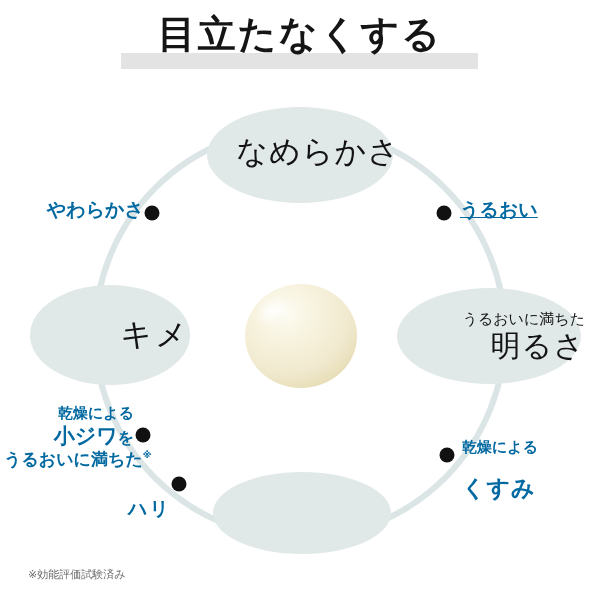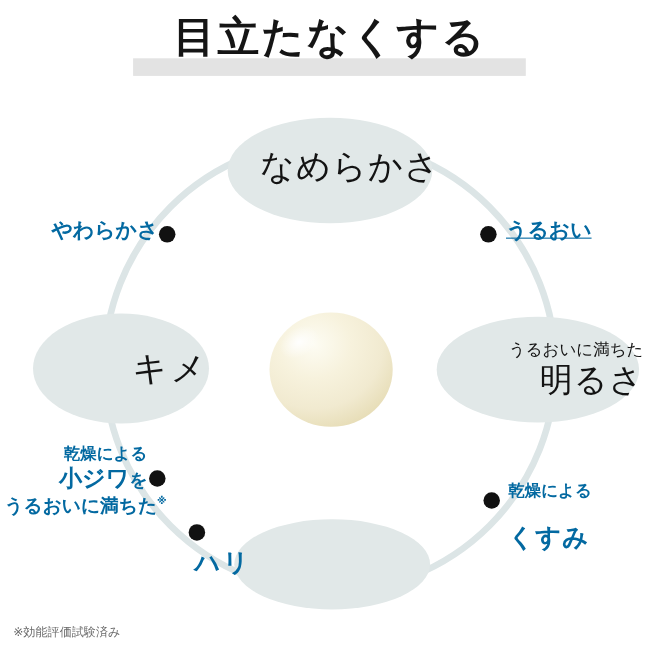--- a/index.html
+++ b/index.html
@@ -171,30 +171,30 @@
     display: block;
     font-size: 23px;
     font-weight: bold;
     letter-spacing: 1px;
     margin-top: 18px;
   }
   .bl-firmness {
     left: 128px;
     top: 497px;
     width: 100px;
-    text-align: right;
-    font-size: 23px;
+    text-align: left;
+    font-size: 19px;
     font-weight: bold;
     letter-spacing: 2px;
   }
 
   
   .footnote {
     position: absolute;
-    left: 12px;
+    left: 28px;
     top: 567px;
     font-size: 11px;
     color: #6b6b6b;
     letter-spacing: 0px;
   }
 </style>
 </head>
 <body>
 
 <div id="stage">

